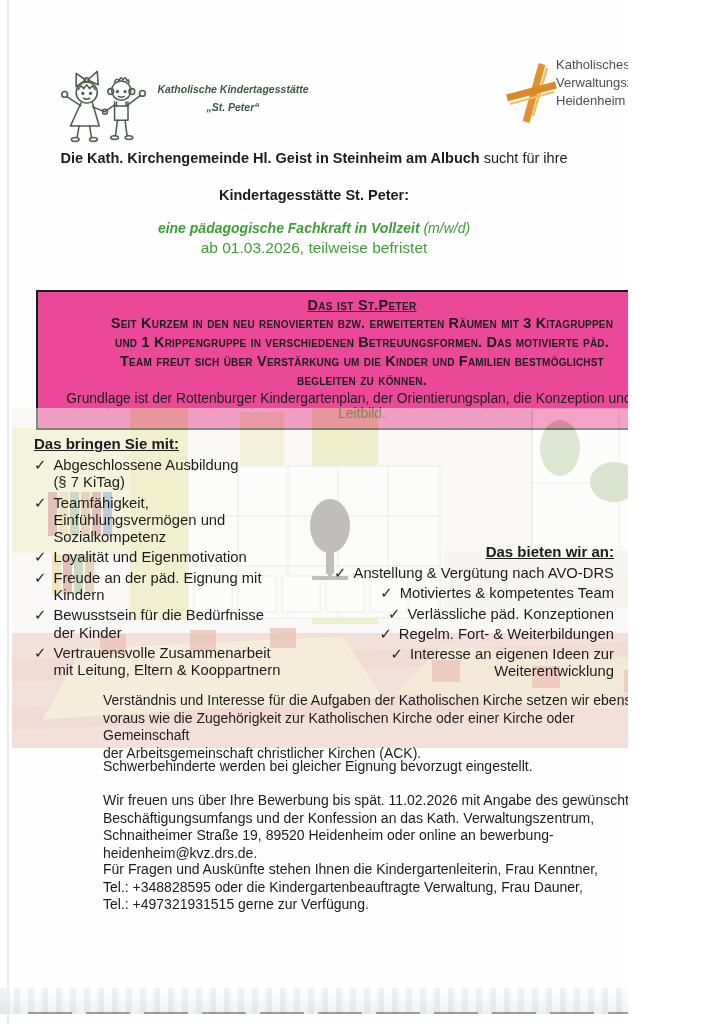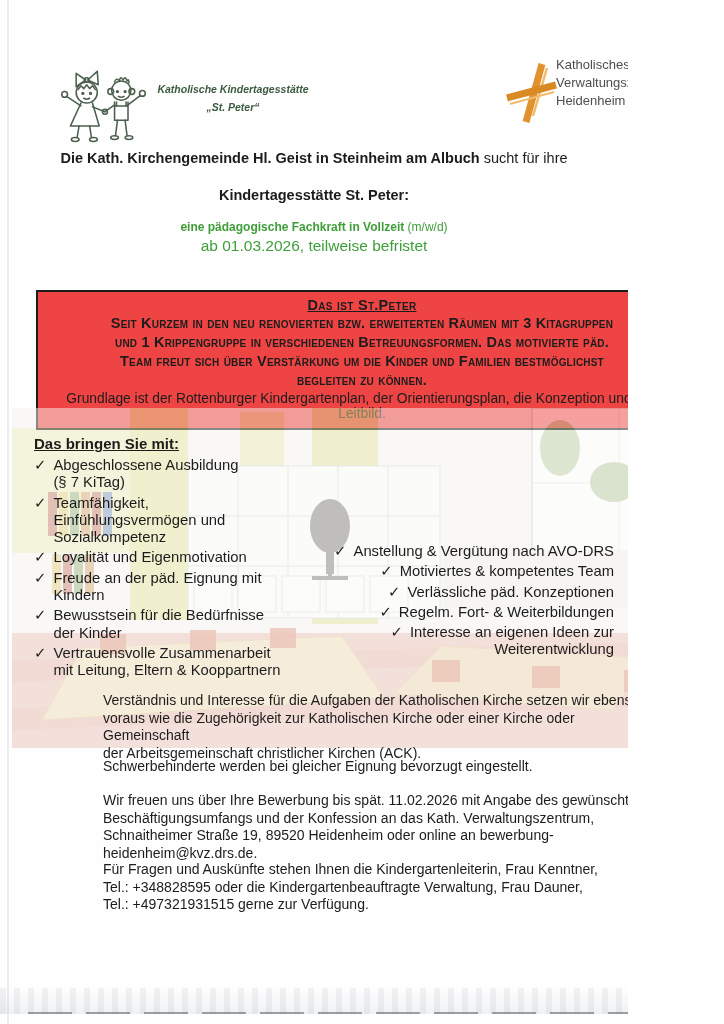--- a/index.html
+++ b/index.html
@@ -22,27 +22,27 @@
   .logo-right-text{
     position:absolute;left:556px;top:56px;width:160px;
     font-size:13px;font-weight:400;color:#4e4e4e;line-height:1.4;
   }
 
   
   .headline{position:absolute;left:0;right:0;top:150px;text-align:center;}
   .headline p{margin:0;}
   .h-line1{font-size:14.5px;}
   .h-line2{font-size:14.5px;margin-top:21px !important;}
-  .h-line3{font-size:12px;margin-top:17px !important;}
+  .h-line3{font-size:14px;margin-top:17px !important;font-style:italic;}
   .h-line4{font-size:15.5px;margin-top:3px !important;}
 
   
   .info-box{
     position:absolute;left:36px;top:290px;width:628px;
-    background:#ef4444;border:2px solid #1b1b1b;
+    background:#ec4899;border:2px solid #1b1b1b;
     padding:5px 10px 7px 10px;text-align:center;
   }
   .smallcaps{font-variant:small-caps;}
   .box-title{font-size:14.5px;font-weight:bold;text-decoration:underline;letter-spacing:.3px;}
   .box-body{font-size:14.5px;font-weight:bold;line-height:1.3;margin-top:1px;letter-spacing:.2px;}
   .box-footer{font-size:13.8px;margin-top:2px;}
 
   
   .photo{position:absolute;left:12px;top:408px;width:700px;height:340px;opacity:.5;}
 
@@ -259,20 +259,21 @@
 
         <li>
           <span class="check">✓</span>
           <span class="item-text pre">Vertrauensvolle Zusammenarbeit
 mit Leitung, Eltern &amp; Kooppartnern</span>
         </li>
       </ul>
   </section>
 
   <section class="offer-list">
+    <div class="list-title">Das bieten wir an:</div>
     <ul class="checklist">
 
         <li>
           <span class="check">✓</span>
           <span class="item-text pre">Anstellung &amp; Vergütung nach AVO-DRS</span>
         </li>
 
         <li>
           <span class="check">✓</span>
           <span class="item-text pre">Motiviertes &amp; kompetentes Team</span>

